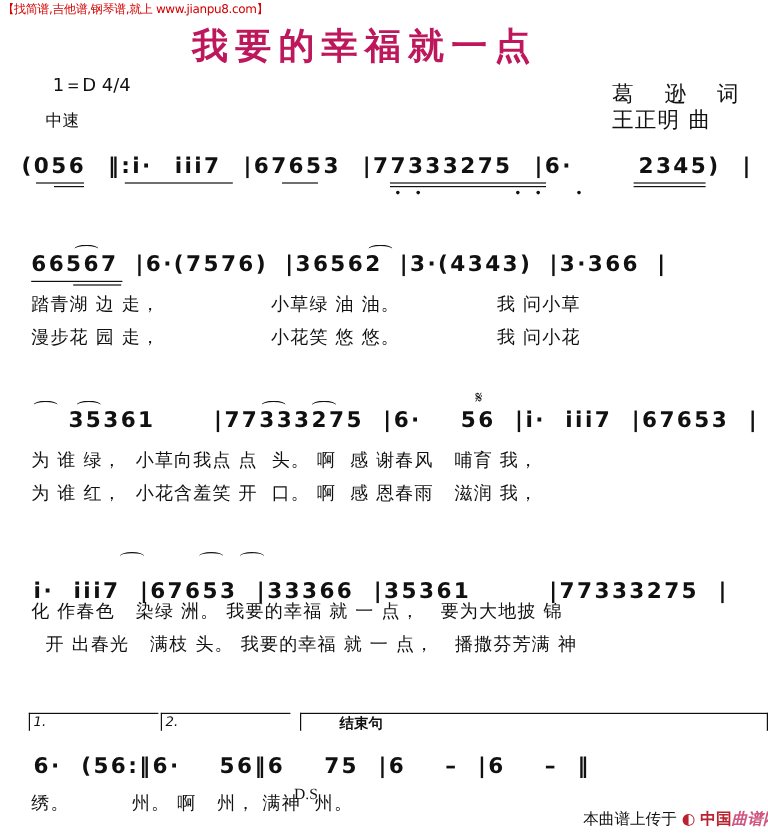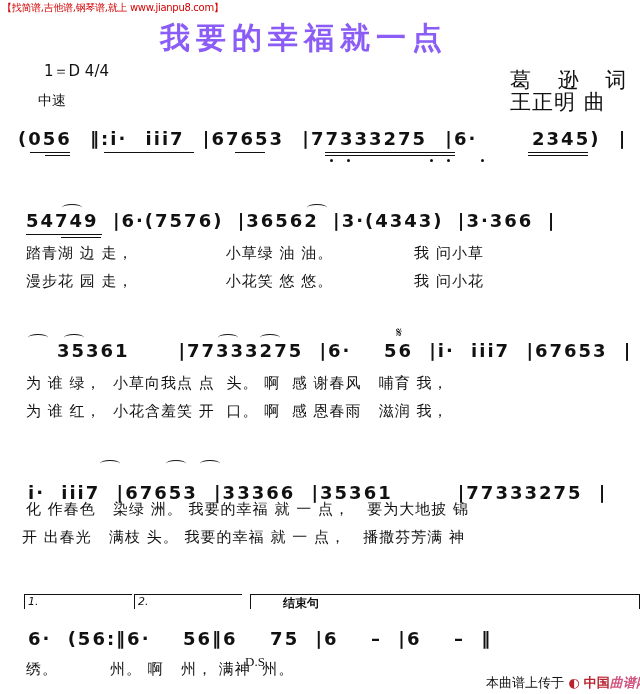--- a/index.html
+++ b/index.html
@@ -1,22 +1,22 @@
 <!DOCTYPE html>
 <html><head>
 <meta charset="utf-8">
 <style>
   html, body { margin:0; padding:0; background:#ffffff; }
   body { width:640px; height:694px; position:relative; overflow:hidden; font-family:"DejaVu Sans", sans-serif; color:#111; }
   .abs { position:absolute; }
   .header-link { left:2px; top:1px; font-size:10px; color:#d40000; white-space:nowrap; font-family:"DejaVu Sans", sans-serif; letter-spacing:-0.3px; }
-  .title { left:160px; top:18px; width:330px; text-align:left; font-family:Liberation Serif, serif; font-weight:bold; font-size:30px; letter-spacing:6px; color:#8b5cf6; }
+  .title { left:160px; top:18px; width:330px; text-align:left; font-family:Liberation Serif, serif; font-weight:bold; font-size:30px; letter-spacing:6px; color:#be185d; }
   .key { left:44px; top:62px; font-size:15px; font-family:"DejaVu Sans", sans-serif; }
   .tempo { left:38px; top:92px; font-size:14px; font-family:"DejaVu Sans", sans-serif; }
-  .credit { font-size:21px; left:510px; }
+  .credit { font-size:18px; left:510px; }
   .credit.lyric { top:66px; letter-spacing:10px; }
   .credit.music { top:88px; letter-spacing:1px; }
   .row { position:absolute; left:0; width:640px; }
   .notes { position:absolute; font-family:"DejaVu Sans", sans-serif; font-weight:bold; font-size:18px; white-space:pre; letter-spacing:2px; }
   .lyr { position:absolute; font-family:"DejaVu Serif", serif; font-size:15px; white-space:pre; letter-spacing:1px; }
   .ul { position:absolute; height:1.2px; background:#111; }
   .dot { position:absolute; width:3px; height:3px; border-radius:50%; background:#111; }
   .slur { position:absolute; border-top:1.5px solid #111; border-radius:50% 50% 0 0; height:6px; }
   .volta { position:absolute; border-top:1.2px solid #111; border-left:1.2px solid #111; height:14px; font-size:11px; font-style:italic; padding-left:3px; }
   .footer { left:486px; top:674px; font-size:13px; white-space:nowrap; }
@@ -47,21 +47,21 @@
   <div class="dot" style="left:430px;top:31px"></div>
   <div class="dot" style="left:447px;top:31px"></div>
   <div class="dot" style="left:481px;top:31px"></div>
   <div class="ul" style="left:528px;top:24px;width:60px"></div>
   <div class="ul" style="left:528px;top:27px;width:60px"></div>
 </div>
 
 <div class="row" style="top:210px">
   <div class="slur" style="left:62px;top:-6px;width:20px"></div>
   <div class="slur" style="left:307px;top:-6px;width:20px"></div>
-  <div class="notes" style="left:26px;top:0;word-spacing:6px;">54749 |6·(7576) |36562 |3·(4343) |3·366 |</div>
+  <div class="notes" style="left:26px;top:0;word-spacing:6px;">66567 |6·(7576) |36562 |3·(4343) |3·366 |</div>
   <div class="ul" style="left:26px;top:24px;width:76px"></div>
   <div class="ul" style="left:61px;top:27px;width:40px"></div>
   <div class="lyr" style="left:26px;top:34px">踏青湖 边 走，                小草绿 油 油。              我 问小草</div>
   <div class="lyr" style="left:26px;top:62px">漫步花 园 走，                小花笑 悠 悠。              我 问小花</div>
 </div>
 
 <div class="row" style="top:340px">
   <div class="slur" style="left:28px;top:-6px;width:20px"></div>
   <div class="slur" style="left:64px;top:-6px;width:20px"></div>
   <div class="slur" style="left:218px;top:-6px;width:20px"></div>
@@ -71,21 +71,21 @@
   <div class="lyr" style="left:26px;top:34px">为 谁 绿，  小草向我点 点  头。 啊  感 谢春风   哺育 我，</div>
   <div class="lyr" style="left:26px;top:62px">为 谁 红，  小花含羞笑 开  口。 啊  感 恩春雨   滋润 我，</div>
 </div>
 
 <div class="row" style="top:466px">
   <div class="slur" style="left:100px;top:-6px;width:20px"></div>
   <div class="slur" style="left:166px;top:-6px;width:20px"></div>
   <div class="slur" style="left:200px;top:-6px;width:20px"></div>
   <div class="notes" style="left:28px;top:16px;word-spacing:8px;">i· iii7 |67653 |33366 |35361    |77333275 |</div>
   <div class="lyr" style="left:26px;top:34px">化 作春色   染绿 洲。 我要的幸福 就 一 点，   要为大地披 锦</div>
-  <div class="lyr" style="left:22px;top:62px">开 出春光   满枝 头。 我要的幸福 就 一 点，   播撒芬芳满 神</div>
+  <div class="lyr" style="left:38px;top:62px">开 出春光   满枝 头。 我要的幸福 就 一 点，   播撒芬芳满 神</div>
 </div>
 
 <div class="row" style="top:594px">
   <div class="volta" style="left:24px;top:0;width:104px">1.</div>
   <div class="volta" style="left:134px;top:0;width:104px">2.</div>
   <div class="volta" style="left:250px;top:0;width:356px;font-style:normal;font-weight:bold;font-size:12px;border-right:1.2px solid #111;padding-left:32px;">结束句</div>
   <div class="notes" style="left:28px;top:34px;word-spacing:8px;">6· (56:‖6·  56‖6  75 |6  – |6  – ‖</div>
   <div class="abs" style="left:245px;top:60px;font-family:Liberation Serif, serif;font-size:13px">D.S.</div>
   <div class="lyr" style="left:26px;top:66px">绣。         州。 啊   州， 满神  州。</div>
 </div>

